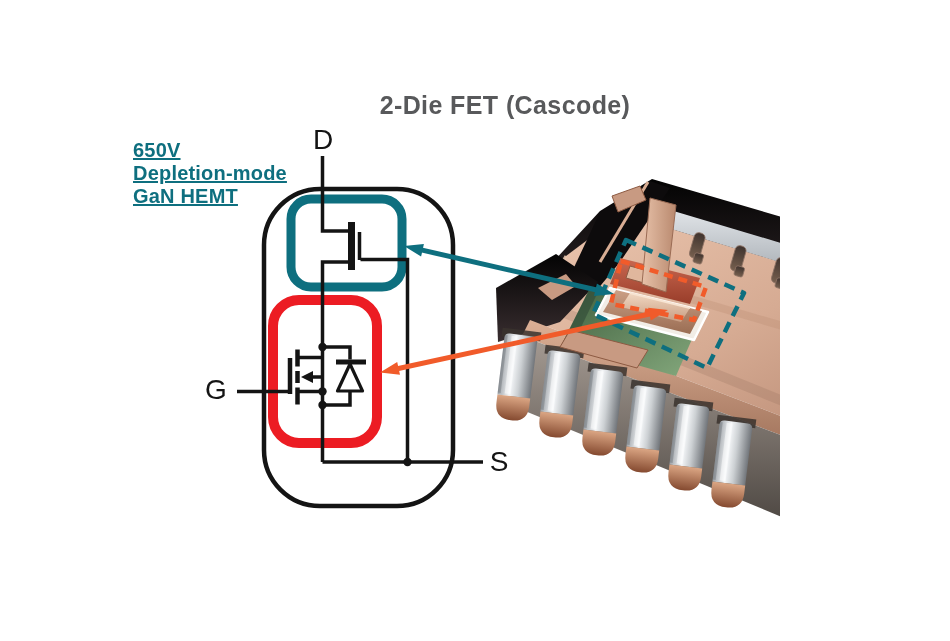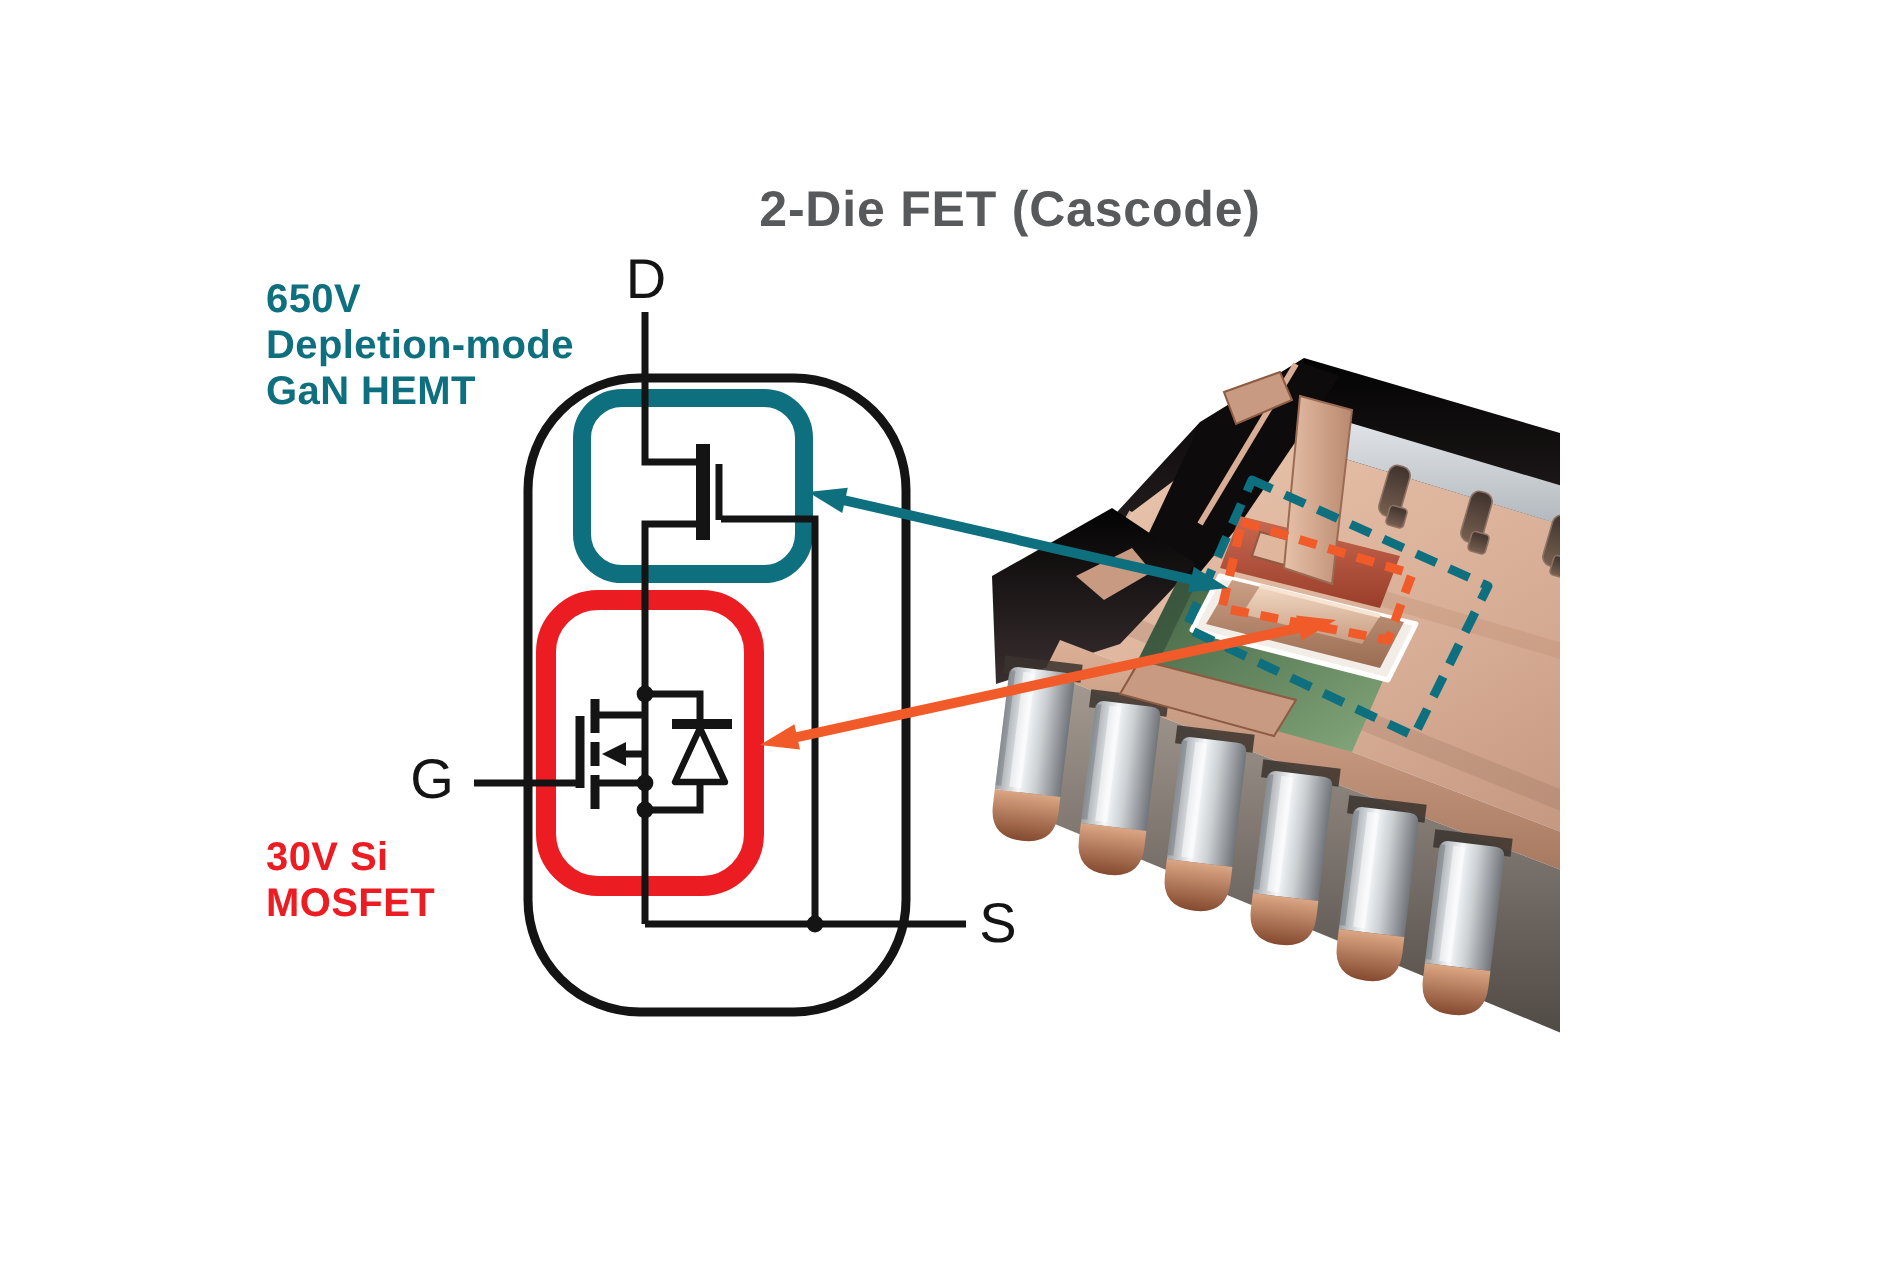--- a/index.html
+++ b/index.html
@@ -7,21 +7,21 @@
     position:relative; width:780px; height:641px; background:#ffffff;
     font-family:"Liberation Sans", sans-serif; overflow:hidden;
   }
   .stage svg { position:absolute; left:0; top:0; }
   .title {
     position:absolute; left:340px; top:91px; width:330px; text-align:center;
     font-size:25px; font-weight:700; letter-spacing:.4px; color:var(--title-gray,#58595b);
   }
   .lbl { position:absolute; font-weight:700; font-size:20px; line-height:23px;
          letter-spacing:.2px; white-space:pre-line; }
-  .teal-text { color:var(--teal,#0e6f7f); }
+  .teal-text { color:var(--teal,#0e6f7f);text-decoration:underline; }
   .red-text  { color:var(--red,#ec1c23); }
   .term {
     position:absolute; width:34px; text-align:center; font-size:28px;
     font-weight:400; color:var(--ink,#141414);
   }
   
   .ink-line   { stroke:var(--ink,#141414); fill:none; }
   .teal-box   { stroke:var(--teal,#0e6f7f); fill:none; }
   .red-box    { stroke:var(--red,#ec1c23); fill:none; }
   .teal-dash  { stroke:var(--teal,#0e6f7f); fill:none; }
@@ -268,18 +268,16 @@
       <line class="orange-arrow" x1="395" y1="369.3" x2="653" y2="313.2" stroke-width="5"></line>
       <polygon class="fill-orange" points="380,372.5 400.0,374.8 397.2,362.1"></polygon>
       <polygon class="fill-orange" points="668,310 650.8,320.4 648.1,307.7"></polygon>
     </g>
   </svg>
 
   <div class="title">2-Die FET (Cascode)</div>
   <div class="lbl teal-text" style="left:133px; top:139px;">650V
 Depletion-mode
 GaN HEMT</div>
-  <div class="lbl red-text" style="left:133px; top:418px;">30V Si
-MOSFET</div>
   <div class="term" style="left:306px; top:124px;">D</div>
   <div class="term" style="left:199px; top:374px;">G</div>
   <div class="term" style="left:482px; top:446px;">S</div>
 </div>
 
 </body></html>

